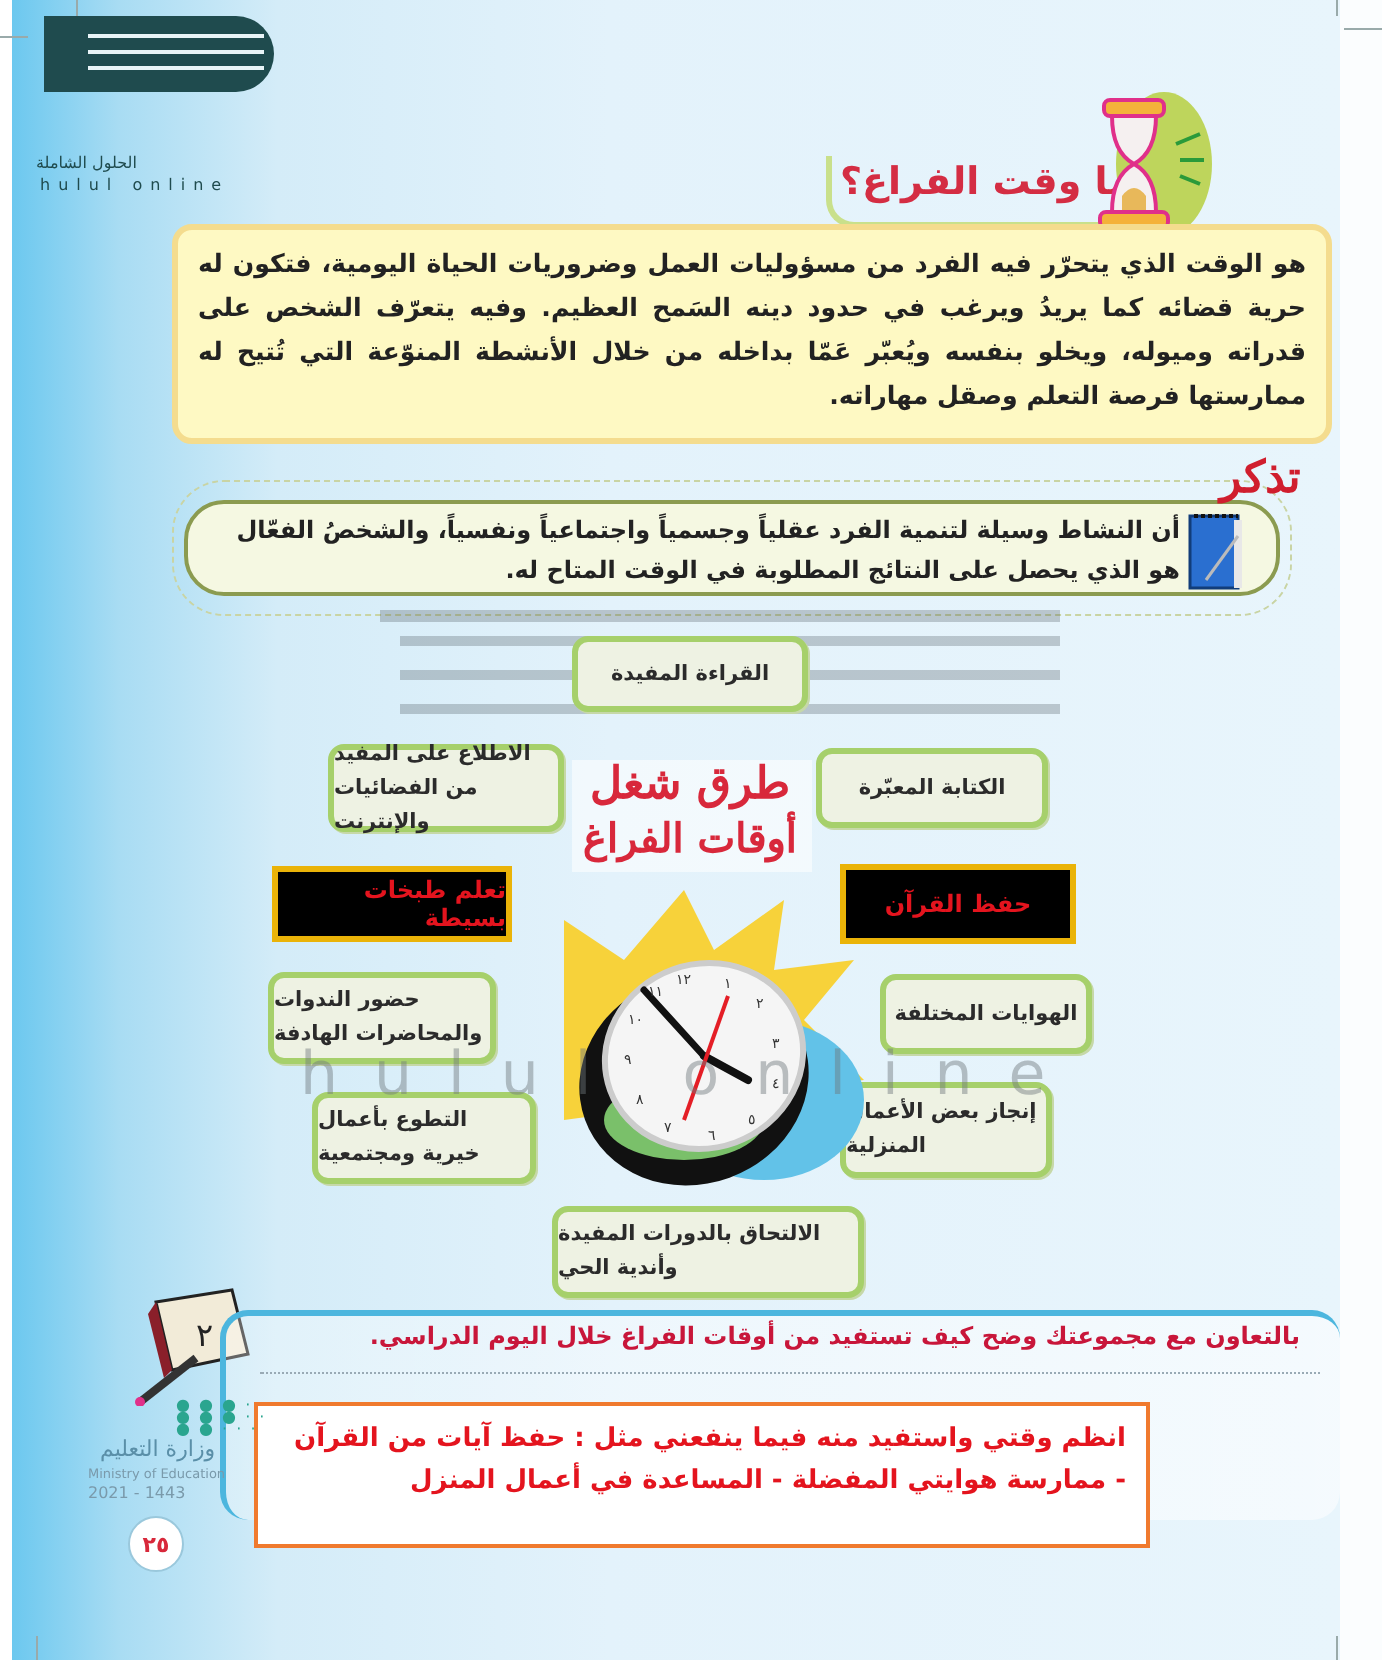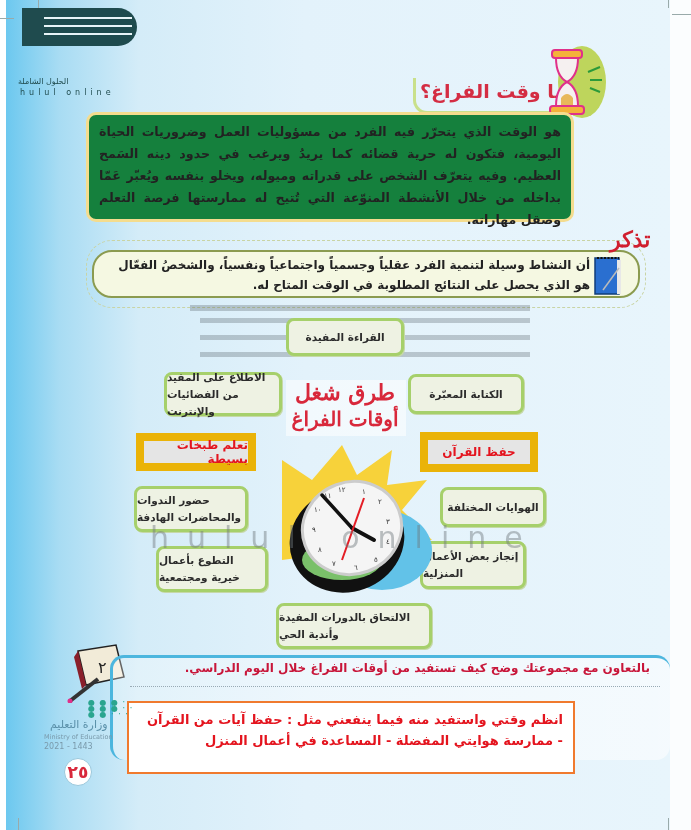--- a/index.html
+++ b/index.html
@@ -26,22 +26,22 @@
   
   .title-pill {
     position: absolute; left: 413px; top: 78px; width: 145px; height: 36px;
     border: 3px solid #c9e08b; border-right: none; border-top: none; border-radius: 0 0 0 14px;
   }
   .title-text { position: absolute; left: 420px; top: 80px; font-size: 19px; font-weight: bold; color: #d42d43; direction: rtl; }
   .hourglass { position: absolute; left: 538px; top: 42px; width: 70px; height: 80px; }
 
   
   .def-box {
-    position: absolute; left: 86px; top: 112px; width: 488px; height: 110px;
-    background: #15803d; border: 3px solid #f4dc8e; border-radius: 10px;
+    position: absolute; left: 86px; top: 112px; width: 580px; height: 110px;
+    background: #fef9c3; border: 3px solid #f4dc8e; border-radius: 10px;
     padding: 6px 10px 6px 10px;
   }
   .def-text { direction: rtl; text-align: justify; font-size: 12.6px; line-height: 22px; font-weight: bold; color: #222; }
 
   
   .remember-title { position: absolute; left: 610px; top: 226px; font-size: 22px; font-weight: bold; color: #d01e2e; font-family: "DejaVu Serif", serif; }
   .remember-box {
     position: absolute; left: 92px; top: 250px; width: 548px; height: 48px;
     background: #f5f8e2; border: 2px solid #8b9b50; border-radius: 20px;
   }
@@ -50,21 +50,21 @@
   .notepad { position: absolute; left: 593px; top: 254px; width: 32px; height: 42px; }
 
   
   .node {
     position: absolute; background: #eef2e3; border: 3px solid #a6d06b; border-radius: 8px;
     display: flex; align-items: center; justify-content: center; text-align: left;
     direction: rtl; font-size: 10.5px; font-weight: bold; color: #2b2b2b; line-height: 17px;
     box-shadow: 1px 1px 0 #c6d8a8;
   }
   .answer-box {
-    position: absolute; background: #e5e5e5; border: 8px solid #eab308;
+    position: absolute; background: #000000; border: 3px solid #eab308;
     display: flex; align-items: center; justify-content: center;
     direction: rtl; font-size: 12px; font-weight: bold; color: #e4141e;
   }
   .center-title { position: absolute; left: 270px; top: 378px; width: 150px; text-align: center; direction: rtl; color: #d8283b; font-weight: bold; font-family: "DejaVu Serif", serif; }
   .center-title .l1 { font-size: 22px; line-height: 28px; }
   .center-title .l2 { font-size: 20px; line-height: 26px; }
   .center-bg { position: absolute; left: 286px; top: 380px; width: 120px; height: 56px; background: rgba(255,255,255,0.55); }
 
   .clock-wrap { position: absolute; left: 262px; top: 440px; width: 180px; height: 165px; }
 
@@ -86,21 +86,21 @@
   }
 
   
   .ministry { position: absolute; left: 36px; top: 700px; width: 100px; height: 80px; }
   .ministry-dots { position: absolute; left: 52px; top: 0; font-size: 8px; color: #2aa58f; letter-spacing: 1px; line-height: 6px; }
   .ministry-ar { position: absolute; left: 14px; top: 18px; font-size: 11px; color: #5a8fa8; direction: rtl; }
   .ministry-en { position: absolute; left: 8px; top: 33px; font-size: 6.5px; color: #7a9aab; }
   .ministry-year { position: absolute; left: 8px; top: 42px; font-size: 8px; color: #7a9aab; }
   .page-num {
     position: absolute; left: 64px; top: 758px; width: 28px; height: 28px; border-radius: 50%;
-    background: #ffffff; border: 1px solid #9ac8dc; color: #d8283b; font-size: 17px; font-weight: bold;
+    background: #ffffff; border: 1px solid #9ac8dc; color: #d8283b; font-size: 11px; font-weight: bold;
     display: flex; align-items: center; justify-content: center;
   }
 </style>
 </head>
 <body>
 
 <div class="page"></div>
 <div class="page-edge-right"></div>
 <div class="trim-line" style="left:38px;top:0;width:1px;height:8px;"></div>
 <div class="trim-line" style="left:0;top:18px;width:14px;height:1px;"></div>

